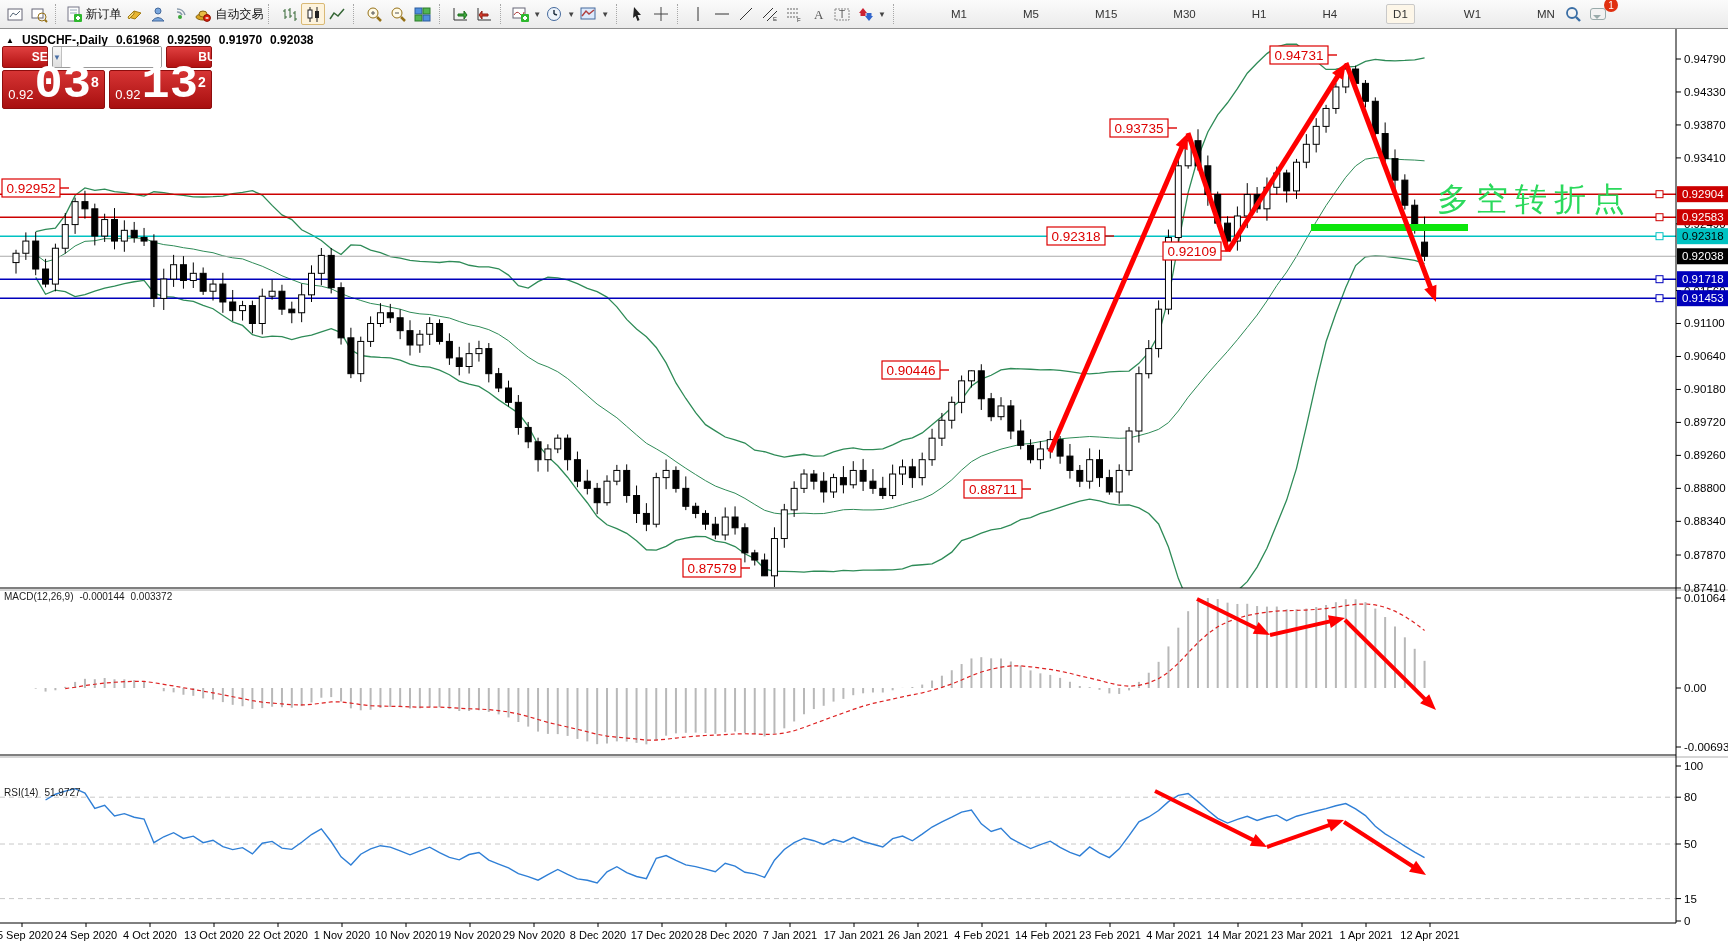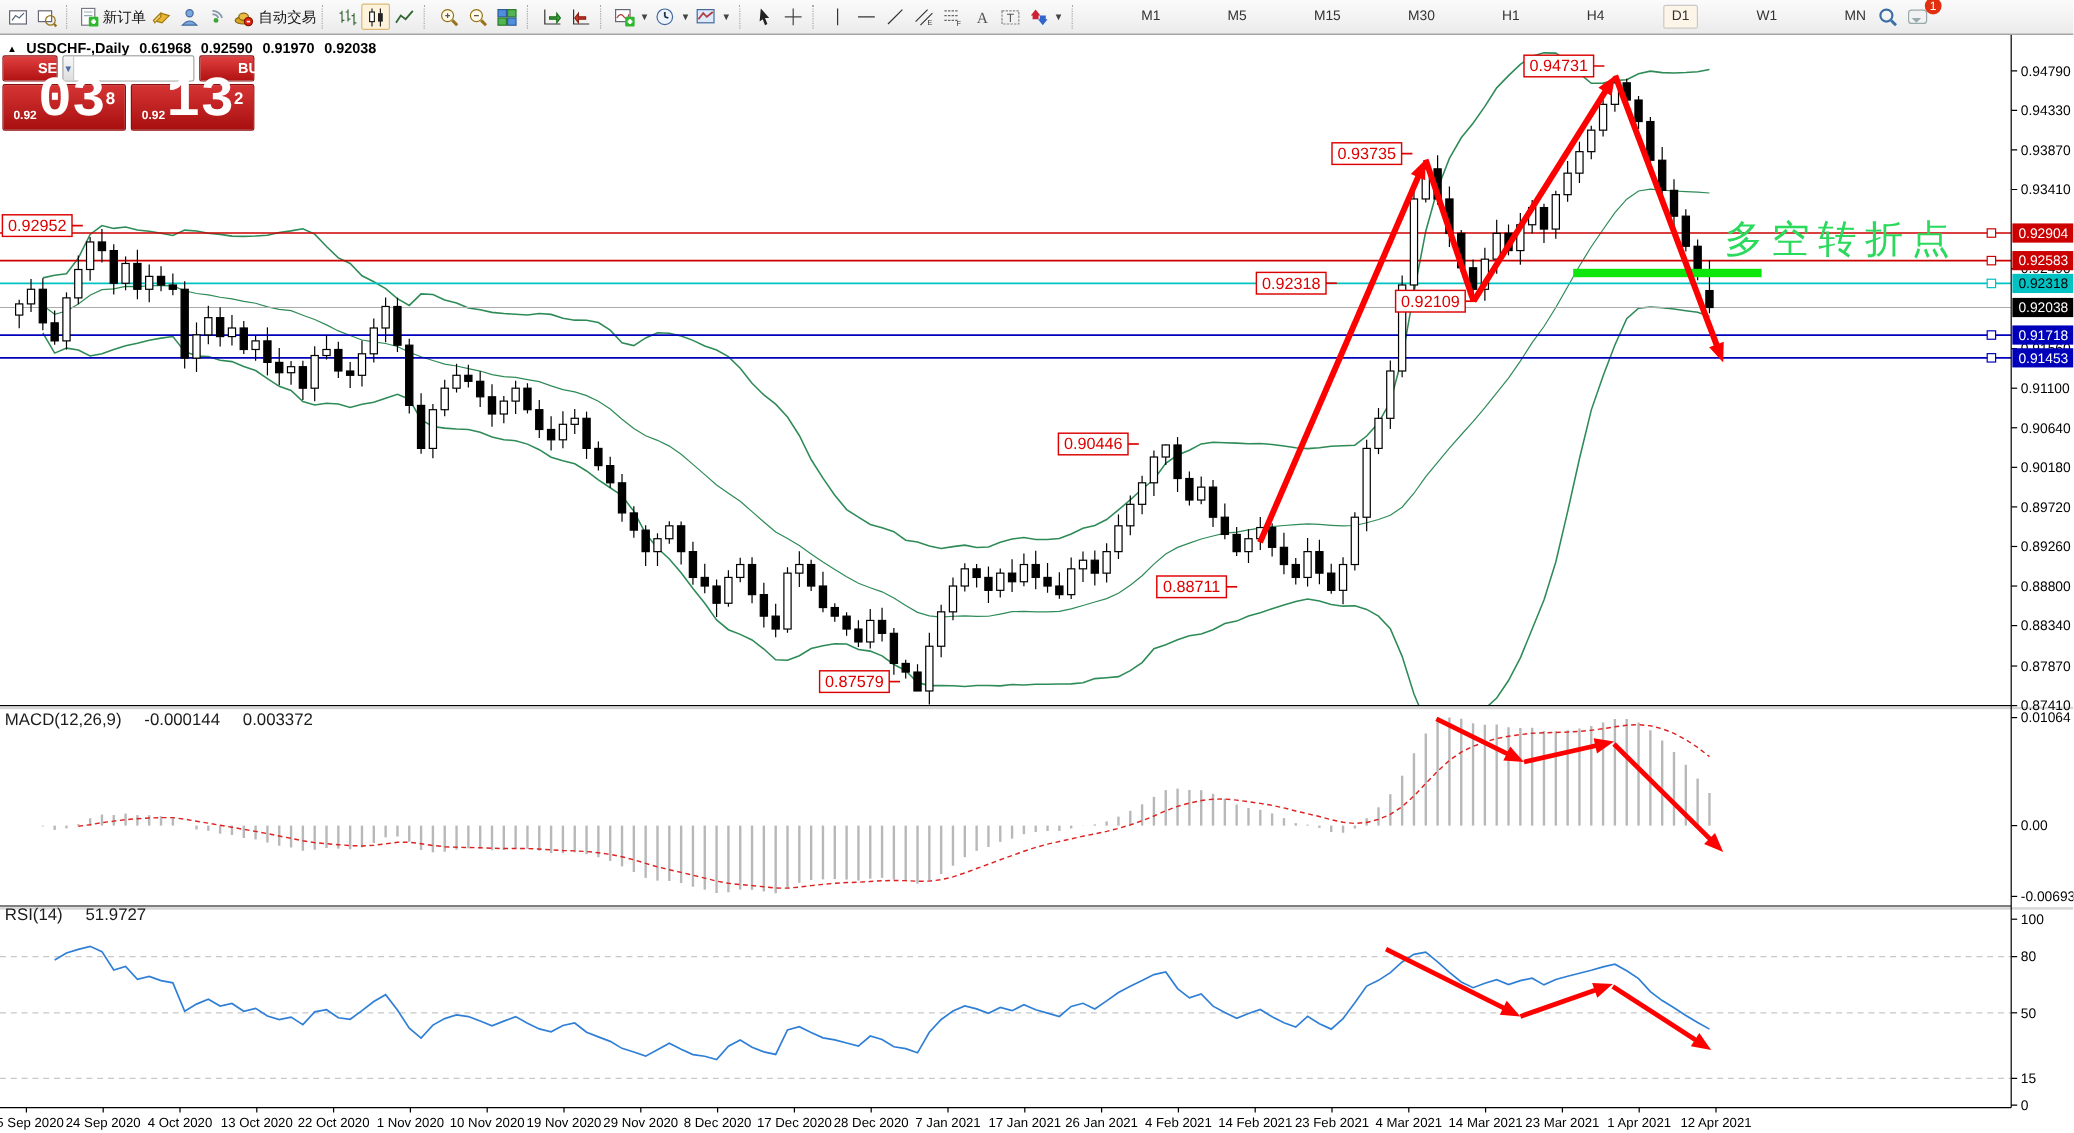--- a/index.html
+++ b/index.html
@@ -40,28 +40,28 @@
     border:1px solid #901010; border-radius:2px; width:45px; display:flex; align-items:center; justify-content:center;padding-left:44px; }
   .vol-box { flex:1; display:flex; border:1px solid #9a9a9a; border-radius:2px; background:#fff; overflow:hidden; }
   .vol-btn { width:17px; background:linear-gradient(#f8f8f8,#dedede); border-right:1px solid #c0c0c0;
     font-size:8px; color:#4a6fa5; display:flex; align-items:center; justify-content:center; }
   .vol-btn:last-child { border-right:none; border-left:1px solid #c0c0c0; }
   .vol-box input { flex:1; border:none; outline:none; font-size:13px; text-align:right; padding-right:6px;
     font-family:"Liberation Sans",sans-serif; }
   .tp-row2 { display:flex; gap:4px; margin-top:2px; }
   .bigprice { flex:1; height:39px; background:linear-gradient(#d63434,#a80f0f); border:1px solid #8e0d0d;
     border-radius:2px; color:#fff; display:flex; align-items:flex-end; justify-content:center; padding:1px 2px 3px 2px; }
-  .bigprice .frac { font-size:10px; font-weight:bold; margin:0 1px 3px 0; }
+  .bigprice .frac { font-size:13px; font-weight:normal; margin:0 1px 3px 0; }
   .bigprice .main { font-size:47px; font-weight:bold; line-height:0.82;font-family:Liberation Mono, monospace; }
   .bigprice .sup { font-size:14px; font-weight:bold; align-self:flex-start; margin-top:2px; }
   
   .green-note { left:1437px; top:149px; font-size:32px; letter-spacing:7px; white-space:nowrap; }
-  .ind-label { font-size:14px; color:#1c1c1c; white-space:nowrap; display:flex; gap:19px; }
+  .ind-label { font-size:10px; color:#1c1c1c; white-space:nowrap; display:flex; gap:6px; }
   .macd-label { left:4px; top:562px; }
-  .rsi-label { left:4px; top:725px; }
+  .rsi-label { left:4px; top:758px; }
 </style>
 </head>
 <body>
 
 <div class="toolbar">
   <div class="tbtn">
       <span>
         <svg width="17" height="17">
           <rect x="1" y="3" width="14" height="11" fill="#fff" stroke="#667"></rect>
           <path d="M3 11 L6 7 L9 9 L13 5" stroke="#567" fill="none"></path>

